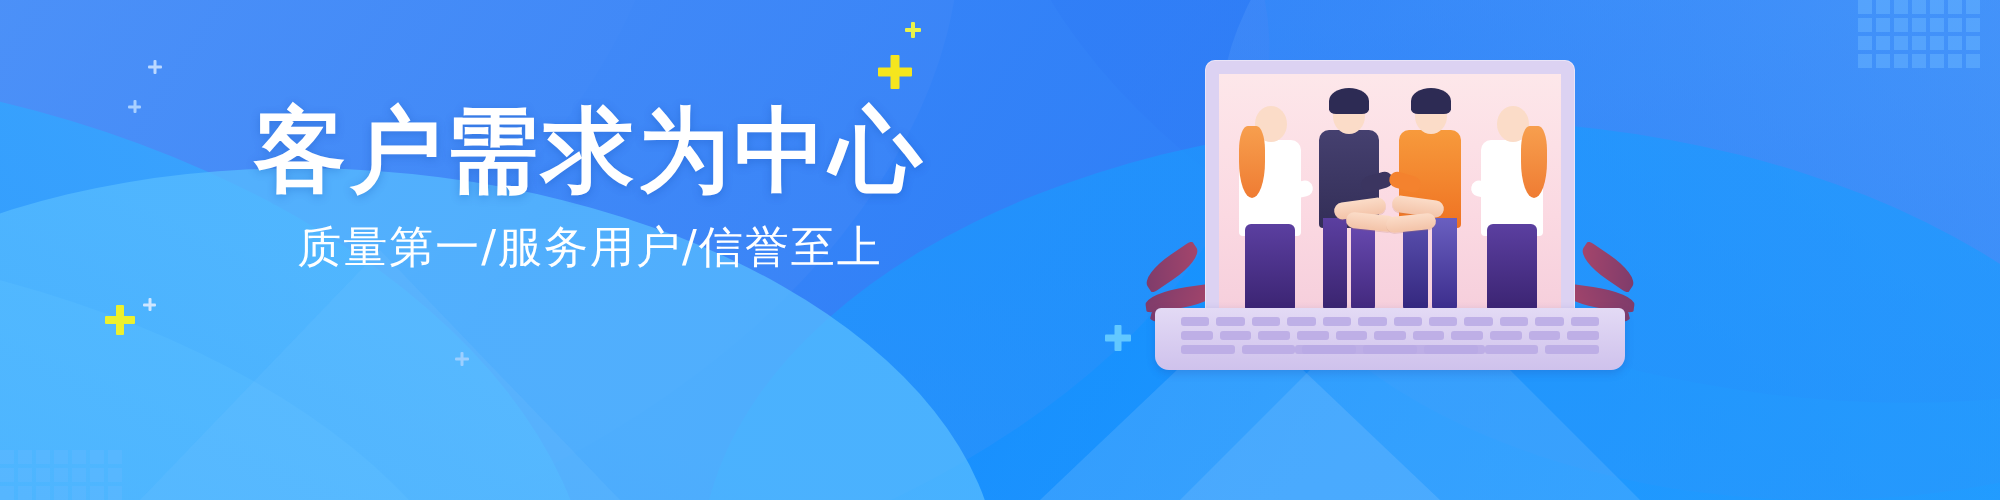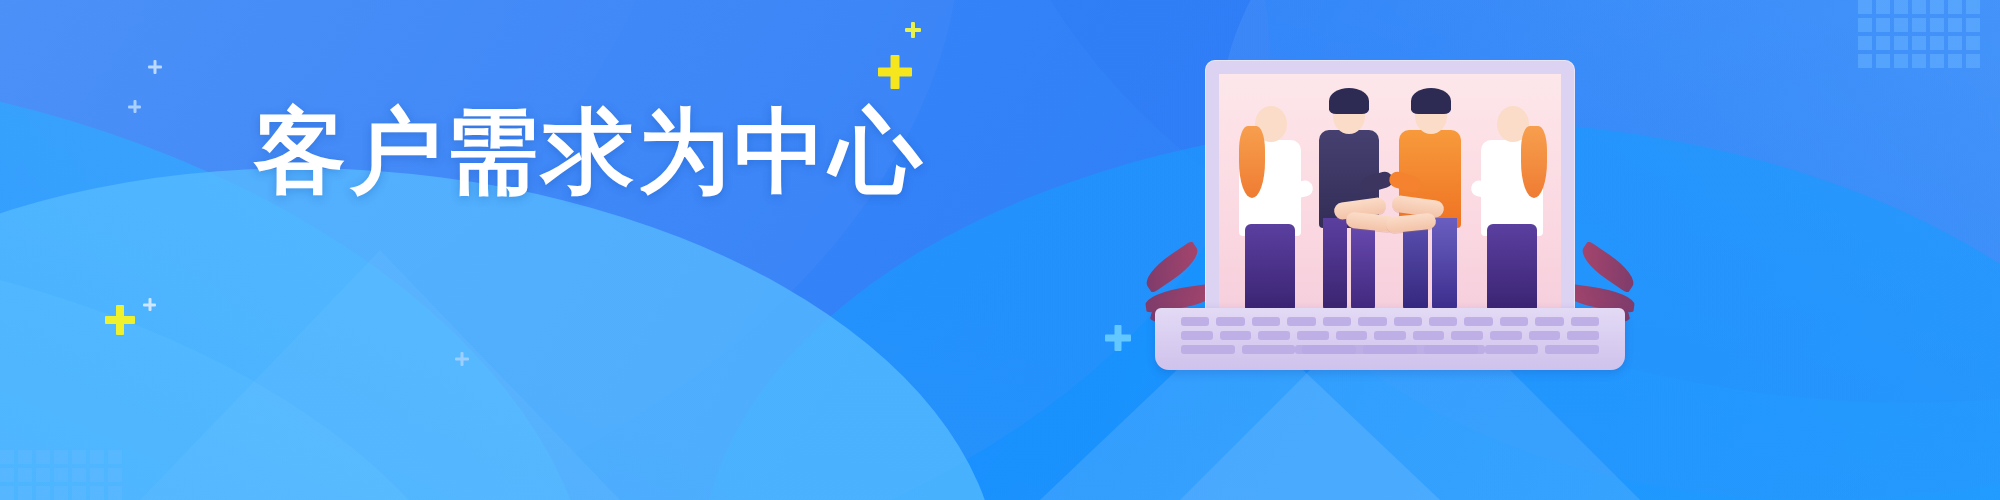--- a/index.html
+++ b/index.html
@@ -133,21 +133,21 @@
     text-align:center;
   }
   #headline{
     font-size:92px;
     line-height:1;
     font-weight:700;
     color:#ffffff;
     letter-spacing:4px;
     white-space:nowrap;
     text-shadow:0 2px 10px rgba(8,60,160,.25);
-    font-family:Liberation Sans, sans-serif;
+    font-family:Liberation Serif, serif;
   }
   #subline{
     margin-top:26px;
     font-size:44px;
     line-height:1.1;
     font-weight:400;
     color:#ffffff;
     letter-spacing:2px;
     white-space:nowrap;
     font-family:"DejaVu Sans","Liberation Sans",sans-serif;
@@ -321,20 +321,21 @@
       <i class="h" style="height: 3px;"></i>
       <i class="v" style="width: 3px;"></i>
     </div>
   <div class="plus" id="plus7" style="left: 455px; top: 352px; width: 14px; height: 14px; color: rgb(156, 207, 255);">
       <i class="h" style="height: 3px;"></i>
       <i class="v" style="width: 3px;"></i>
     </div>
 
   <div id="copy">
     <div id="headline">客户需求为中心</div>
+    <div id="subline">质量第一/服务用户/信誉至上</div>
   </div>
 
   <div id="laptop">
 
     <div class="leaf" style="left:-14px;top:196px;width:62px;height:22px;transform:rotate(-34deg);"></div>
     <div class="leaf" style="left:-10px;top:228px;width:72px;height:20px;transform:rotate(-8deg);"></div>
     <div class="leaf" style="left:-4px;top:250px;width:64px;height:18px;transform:rotate(14deg);"></div>
 
     <div class="leaf" style="right:-14px;top:196px;width:62px;height:22px;transform:rotate(34deg) scaleX(-1);"></div>
     <div class="leaf" style="right:-10px;top:228px;width:72px;height:20px;transform:rotate(8deg) scaleX(-1);"></div>

